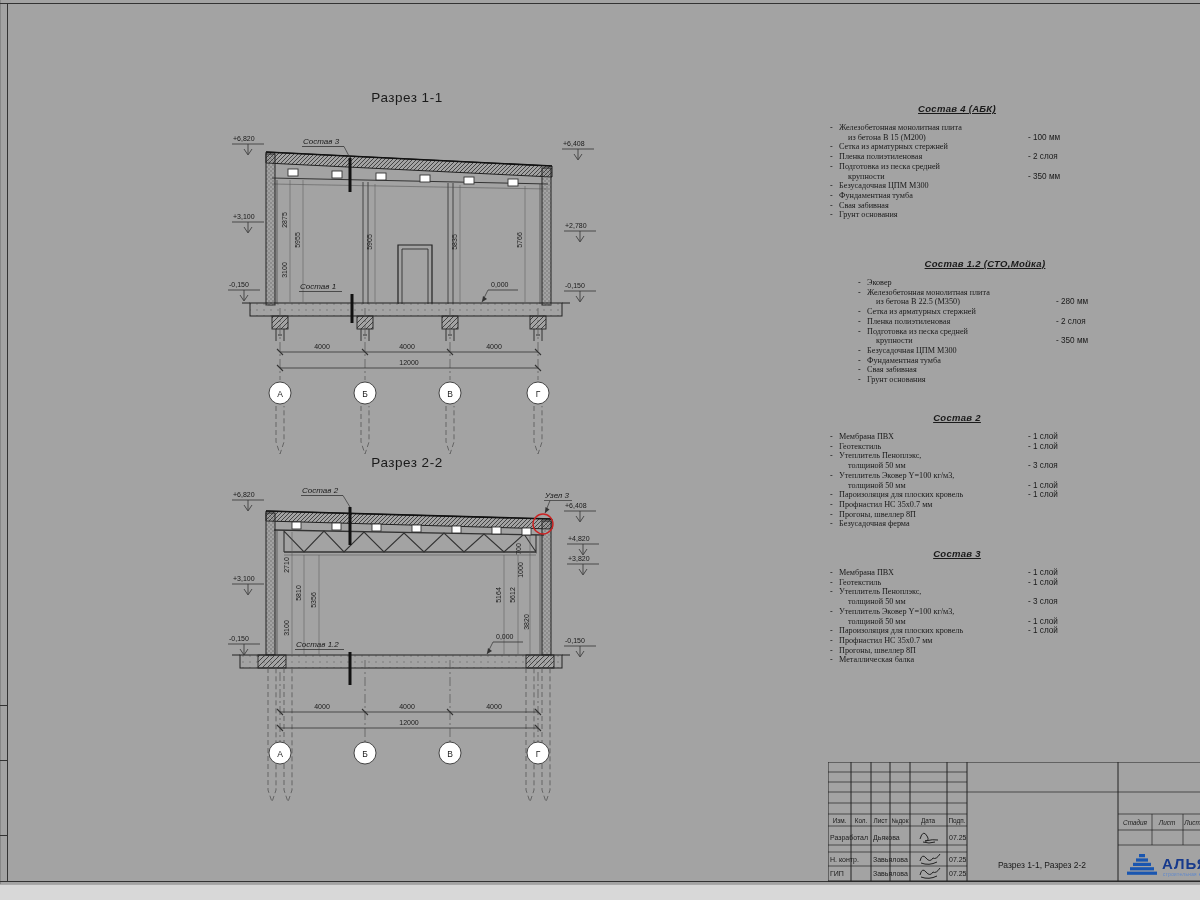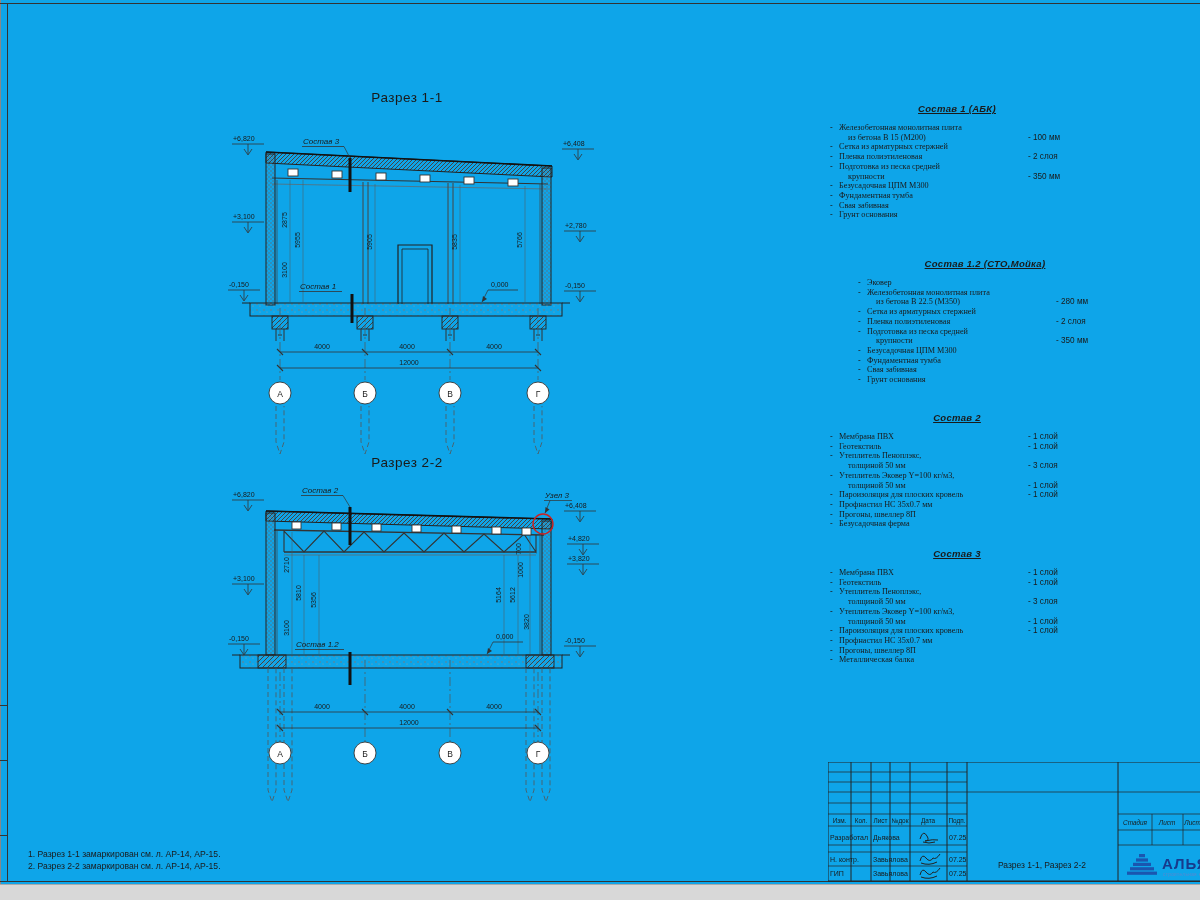--- a/index.html
+++ b/index.html
@@ -1,16 +1,16 @@
 <!DOCTYPE html>
 <html><head>
 <meta charset="utf-8">
 <style>
   html,body{margin:0;padding:0;background:#d8d8d8;}
-  .canvas{position:relative;width:1200px;height:888px;background:#0ea5e9;overflow:hidden;
+  .canvas{position:relative;width:1200px;height:888px;background:#a3a3a3;overflow:hidden;
           font-family:"Liberation Sans",sans-serif;color:#1a1a1a;}
   .ln{position:absolute;background:#333;}
   .ln.light{background:#888;}
   
   .comp{position:absolute;width:258px;}
   .comp-title{text-align:center;font-size:9.5px;font-style:italic;font-weight:bold;
               text-decoration:underline;margin-bottom:9px;letter-spacing:.3px;}
   .comp-row{display:flex;font-size:8.2px;line-height:9.7px;white-space:nowrap;}
   .comp-row .b{width:9px;padding-left:2px;flex:none;}
   .comp-row .t{flex:1;overflow:hidden;font-family:Liberation Serif, serif;}
@@ -342,21 +342,21 @@
     <path d="M267,204 l1,-6 l4,3 z" fill="#333"></path>
 
     <text class="t-lbl" x="325" y="48" font-style="normal" font-size="7">Узел 3</text>
     <line x1="324" y1="50.5" x2="352" y2="50.5" stroke="#333" stroke-width=".7"></line>
     <line x1="330" y1="50.5" x2="325" y2="63" stroke="#333" stroke-width=".7"></line>
     <path d="M325,63 l0.5,-6 l4,2.5 z" fill="#333"></path>
     <circle cx="323" cy="74" r="10" fill="none" stroke="#cc2222" stroke-width="1.4"></circle>
   </svg>
 
   <div class="comp" style="left:828px;top:103px;">
-    <div class="comp-title">Состав 1 (АБК)</div>
+    <div class="comp-title">Состав 4 (АБК)</div>
     <div>
         <div class="comp-row">
           <span class="b">-</span>
           <span class="t">Железобетонная  монолитная плита</span>
           <span class="v"></span>
         </div>
         <div class="comp-row">
           <span class="b"></span>
           <span class="t ind">из бетона В 15 (М200)</span>
           <span class="v">- 100 мм</span>
@@ -567,24 +567,20 @@
           <span class="v"></span>
         </div>
         <div class="comp-row">
           <span class="b">-</span>
           <span class="t">Металлическая балка</span>
           <span class="v"></span>
         </div>
       </div>
   </div>
 
-  <div class="notes">
-    <div>1. Разрез 1-1 замаркирован см. л. АР-14, АР-15.</div>
-    <div>2. Разрез 2-2 замаркирован см. л. АР-14, АР-15.</div>
-  </div>
 
   <svg style="position:absolute;left:828px;top:762px;" width="372" height="120" viewBox="0 0 372 120">
     <g stroke="#222" stroke-width="1" fill="none">
       <path d="M0,0 H372 M0,119 H372 M0,0 V119"></path>
       <path d="M23,0 V119 M43,0 V119 M62,0 V119 M82,0 V119 M119,0 V119 M139,0 V119 M290,0 V119"></path>
       <path d="M0,10 H139 M0,20 H139 M0,30 H139 M0,41 H139 M0,52 H139 M0,64 H139 M0,83 H139 M0,90 H139 M0,104 H139" stroke-width=".7"></path>
       <path d="M139,30 H372" stroke-width=".7"></path>
       <path d="M290,52 H372 M290,68 H372 M290,83 H372" stroke-width=".7"></path>
       <path d="M324,52 V83 M355,52 V83" stroke-width=".7"></path>
     </g>

